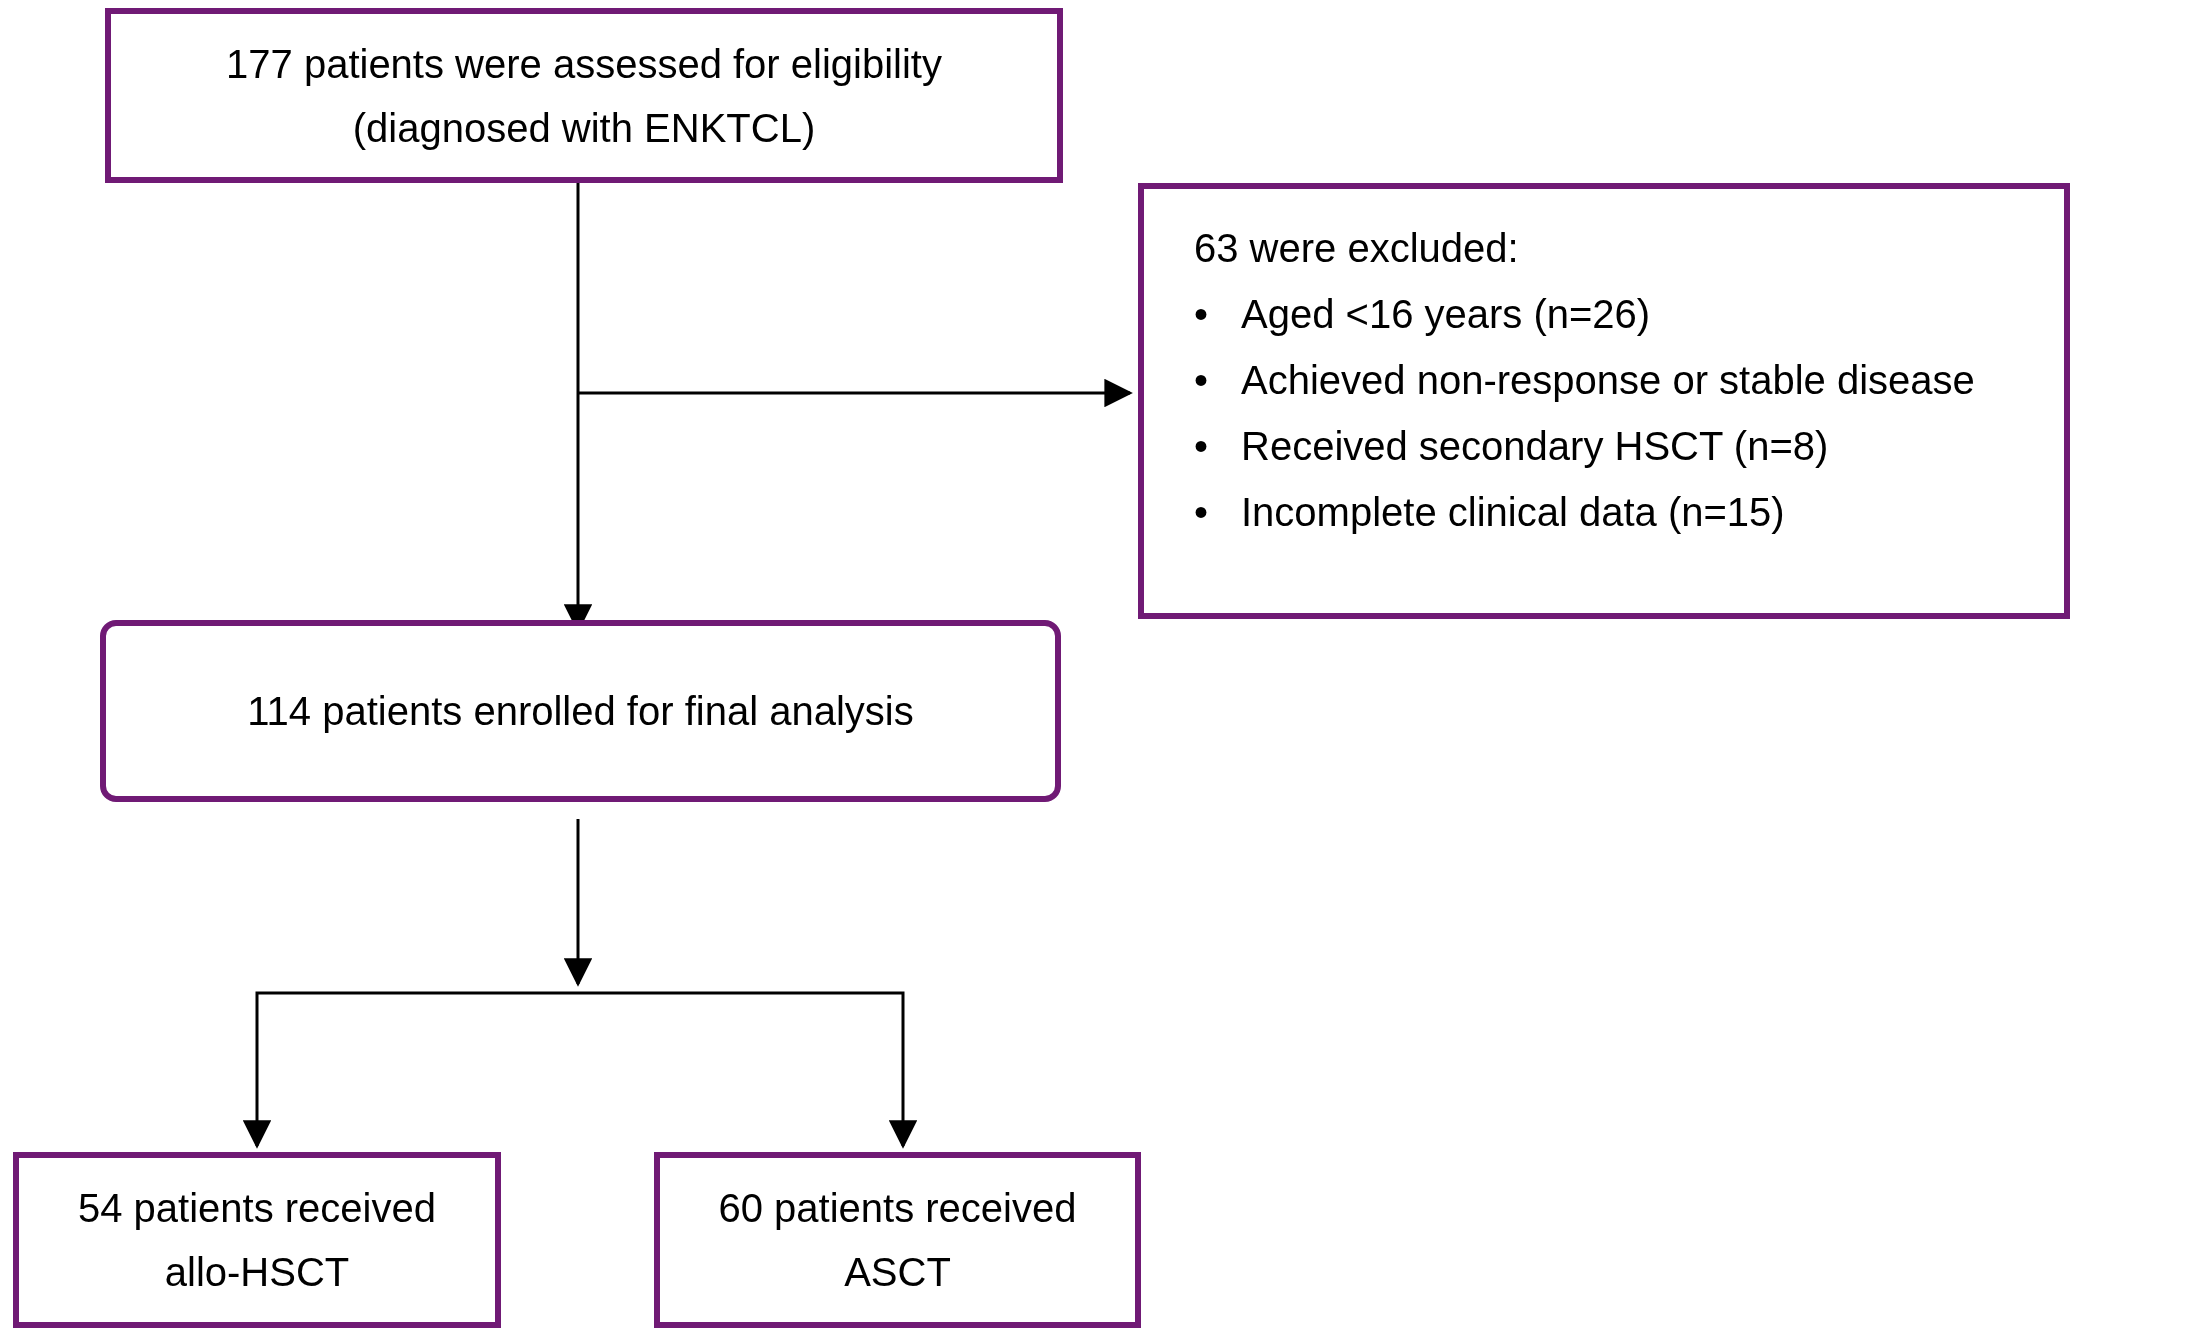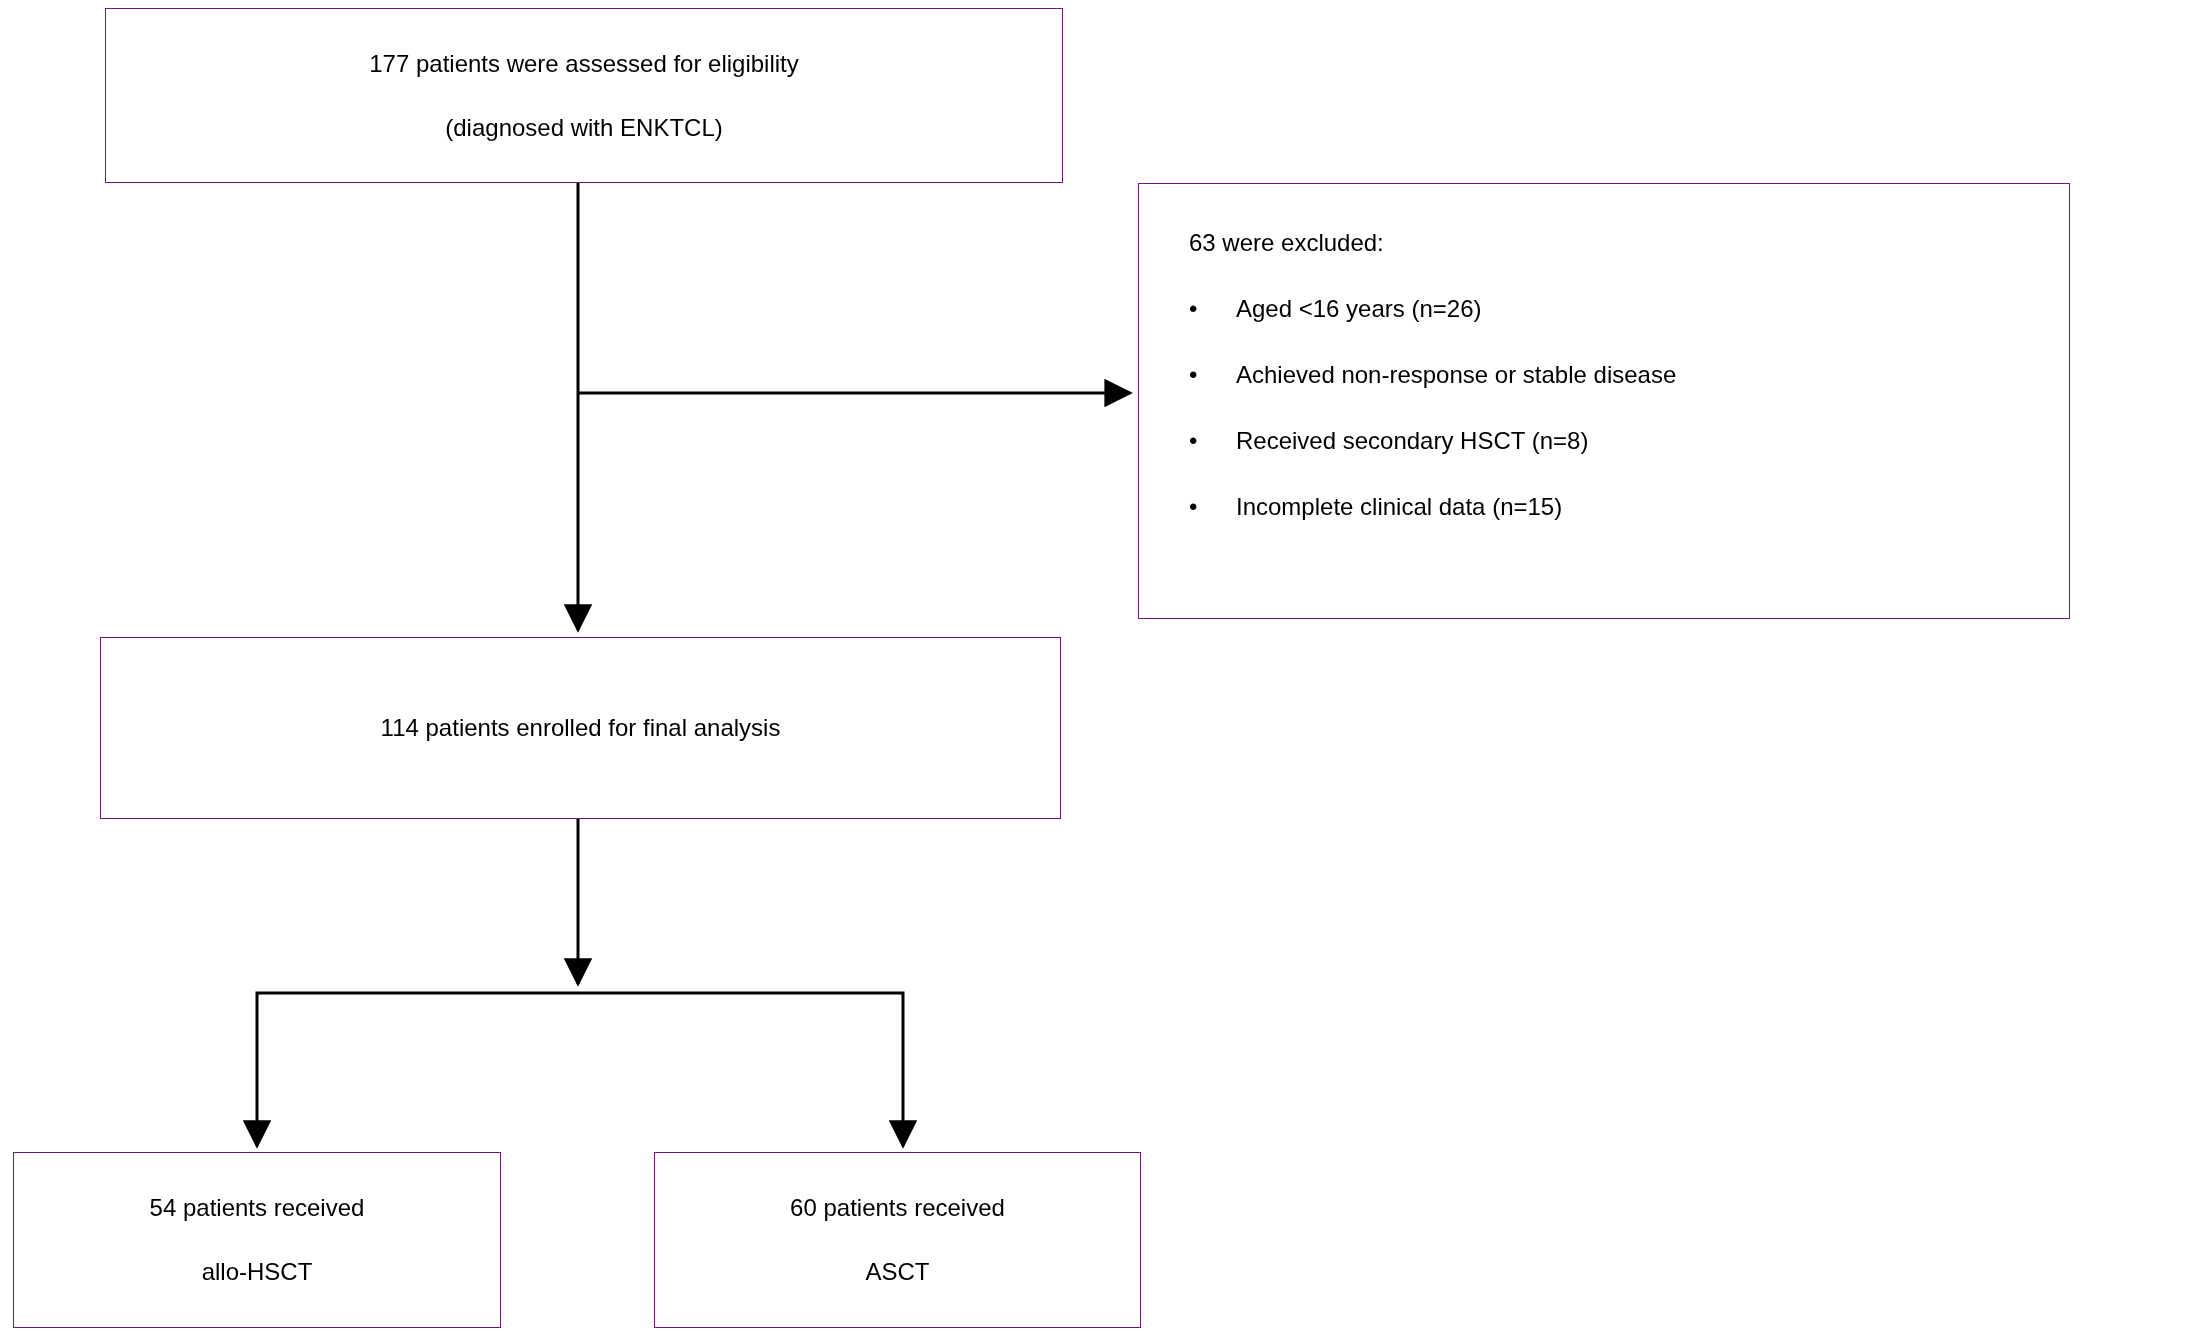--- a/index.html
+++ b/index.html
@@ -20,34 +20,34 @@
     position: absolute;
     left: 0;
     top: 0;
     width: 2191px;
     height: 1332px;
     pointer-events: none;
   }
   .box {
     position: absolute;
     box-sizing: border-box;
-    border: 1px solid #701a75;
+    border: 6px solid #701a75;
     background: #ffffff;
-    font-size: 24px;
+    font-size: 40px;
   }
   .center-box {
     display: flex;
     flex-direction: column;
     align-items: center;
     justify-content: center;
     text-align: center;
     line-height: 64px;
   }
   .box-assessed { left: 105px; top: 8px;    width: 958px;  height: 175px; }
-  .box-enrolled { left: 100px; top: 637px;  width: 961px;  height: 182px; }
+  .box-enrolled { left: 100px; top: 620px;  width: 961px;  height: 182px; border-radius: 16px; }
   .box-allo     { left: 13px;  top: 1152px; width: 488px;  height: 176px; }
   .box-asct     { left: 654px; top: 1152px; width: 487px;  height: 176px; }
   .box-excluded {
     left: 1138px; top: 183px; width: 932px; height: 436px;
     padding: 26px 24px 0 50px;
     line-height: 66px;
   }
   .excl-heading { line-height: 66px; }
   .excl-list {
     list-style: none;

